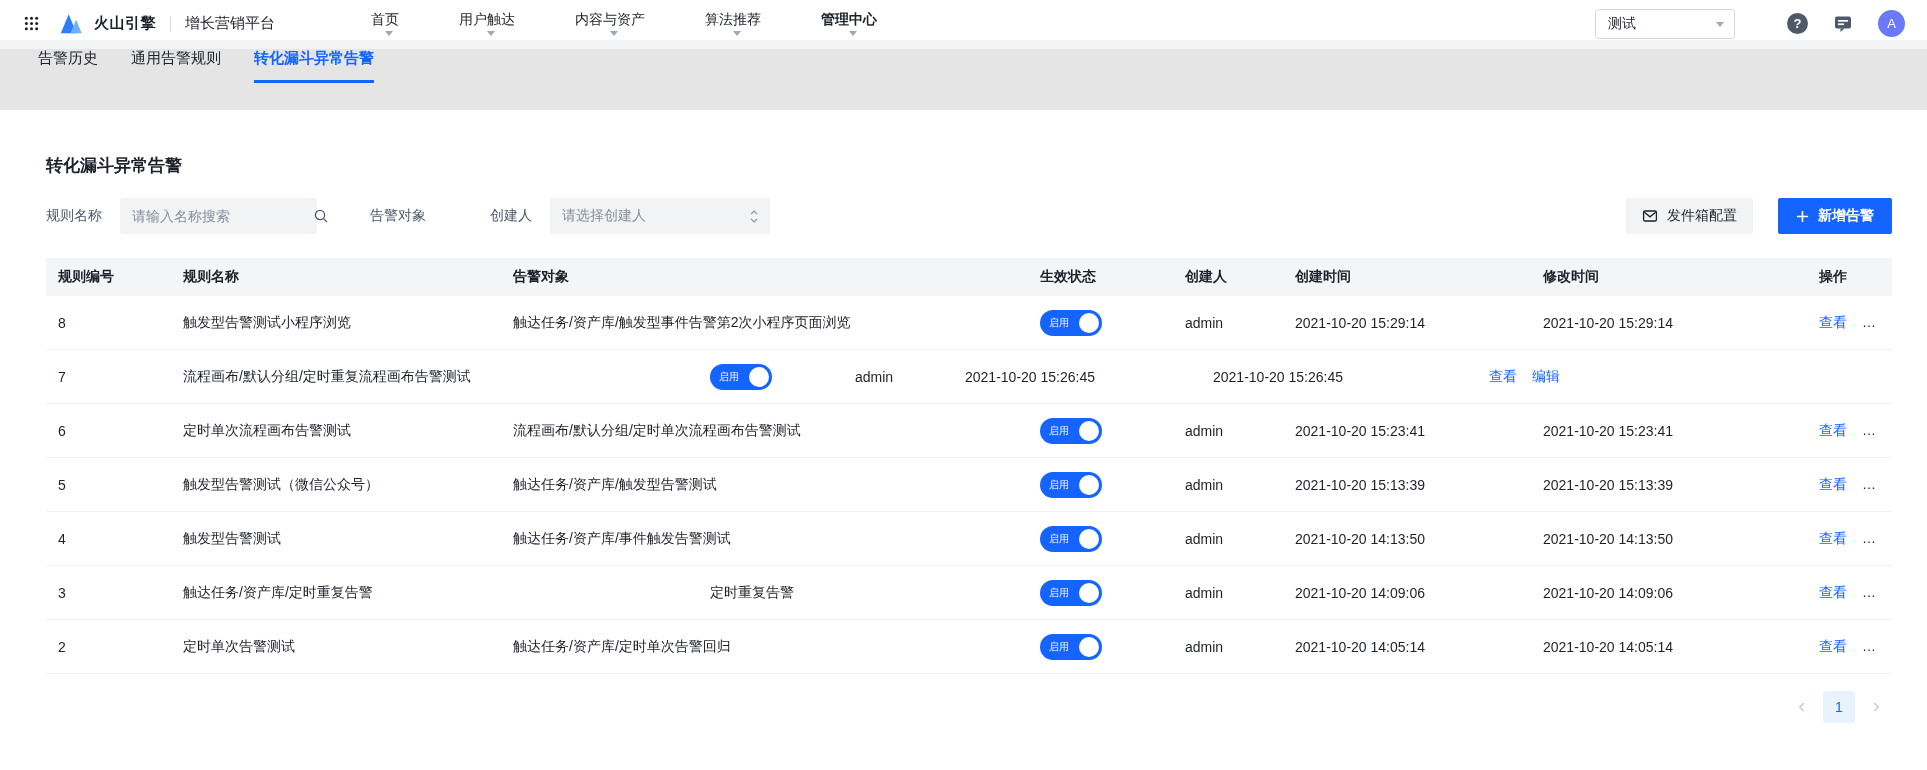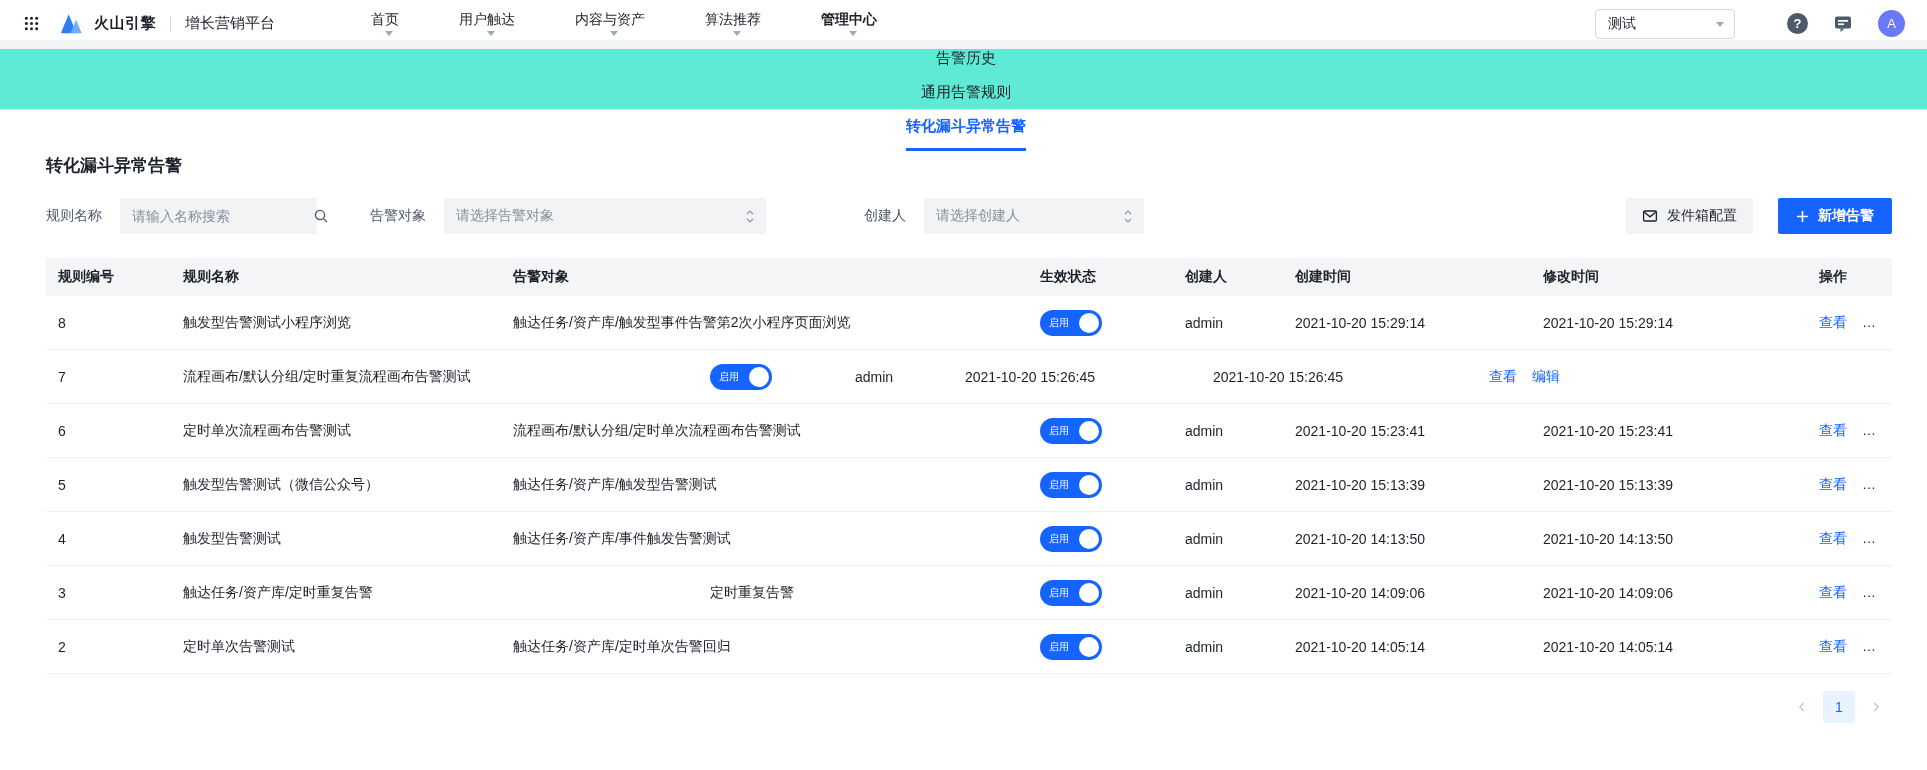--- a/index.html
+++ b/index.html
@@ -29,21 +29,21 @@
   .caret{width:0;height:0;border-left:4px solid transparent;border-right:4px solid transparent;border-top:5px solid #a2a9b3;margin-left:7px;margin-top:2px;}
   .nav-right{margin-left:auto;display:flex;align-items:center;}
   .ws-select{width:140px;height:30px;border:1px solid #d4d7dd;border-radius:4px;display:flex;align-items:center;padding:0 10px 0 12px;font-size:14px;color:var(--ink);cursor:pointer;margin-right:52px;}
   .ws-select .caret{margin-left:auto;}
   .circle-icon{width:21px;height:21px;border-radius:50%;background:var(--ink2);color:#fff;font-size:13px;font-weight:700;display:flex;align-items:center;justify-content:center;margin-right:25px;cursor:pointer;}
   .fb-icon{margin-right:25px;cursor:pointer;display:flex;}
   .avatar{width:27px;height:27px;border-radius:50%;background:var(--avatar-bg);color:#fff;font-size:13px;display:flex;align-items:center;justify-content:center;cursor:pointer;}
 
   
   .strip{height:9px;background:var(--fill);}
-  .tabsbar{height:61px;background:#5eead4;border-bottom:1px solid var(--line);display:flex;align-items:center;padding-left:38px;flex-direction:column;}
+  .tabsbar{height:61px;background:#e5e5e5;border-bottom:1px solid var(--line);display:flex;align-items:flex-start;padding-left:38px;}
   .tab{font-size:15px;color:var(--ink);padding-bottom:15px;margin-right:33px;cursor:pointer;position:relative;white-space:nowrap;}
   .tab.active{color:var(--accent);font-weight:700;}
   .tab.active::after{content:"";position:absolute;left:0;right:0;bottom:0;height:3px;background:var(--accent);}
 
   
   .content{padding:44px 35px 0 46px;}
   .page-title{font-size:17px;font-weight:600;color:var(--ink);}
 
   .filters{display:flex;align-items:center;margin-top:21px;}
   .f-label{font-size:14px;color:var(--ink2);margin-right:18px;white-space:nowrap;}
@@ -174,29 +174,20 @@
       <input placeholder="请输入名称搜索" style="">
       <span style="display:flex;">
         <svg width="16" height="16" viewBox="0 0 16 16">
             <circle cx="7" cy="7" r="4.6" fill="none" stroke="#4e5969" stroke-width="1.3"></circle>
             <line x1="10.6" y1="10.6" x2="14" y2="14" stroke="#4e5969" stroke-width="1.3"></line>
           </svg>
       </span>
     </div>
 
     <span class="f-label gap-a">告警对象</span>
-    <div class="f-select sel-target">
-      <span>请选择告警对象</span>
-      <span class="updown" style="display:flex;">
-        <svg width="12" height="17" viewBox="0 0 12 17">
-            <path d="M3 6.2 L6 3.2 L9 6.2" fill="none" stroke="#86909c" stroke-width="1.2"></path>
-            <path d="M3 10.8 L6 13.8 L9 10.8" fill="none" stroke="#86909c" stroke-width="1.2"></path>
-          </svg>
-      </span>
-    </div>
 
     <span class="f-label gap-b" style="margin-left:46px;">创建人</span>
     <div class="f-select sel-creator">
       <span>请选择创建人</span>
       <span class="updown" style="display:flex;">
         <svg width="12" height="17" viewBox="0 0 12 17">
             <path d="M3 6.2 L6 3.2 L9 6.2" fill="none" stroke="#86909c" stroke-width="1.2"></path>
             <path d="M3 10.8 L6 13.8 L9 10.8" fill="none" stroke="#86909c" stroke-width="1.2"></path>
           </svg>
       </span>

